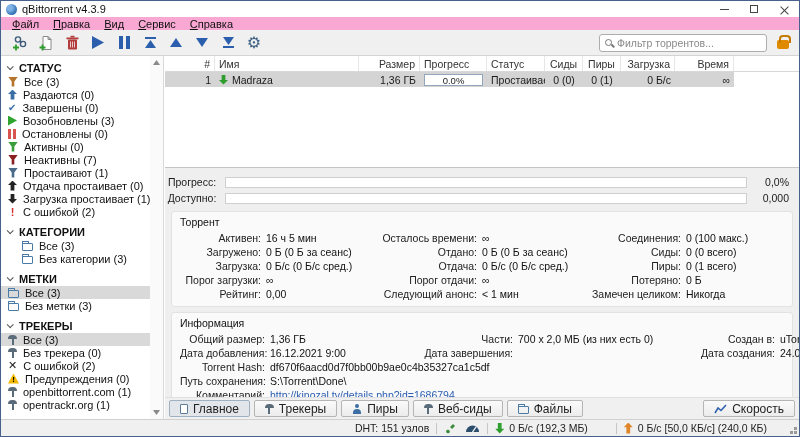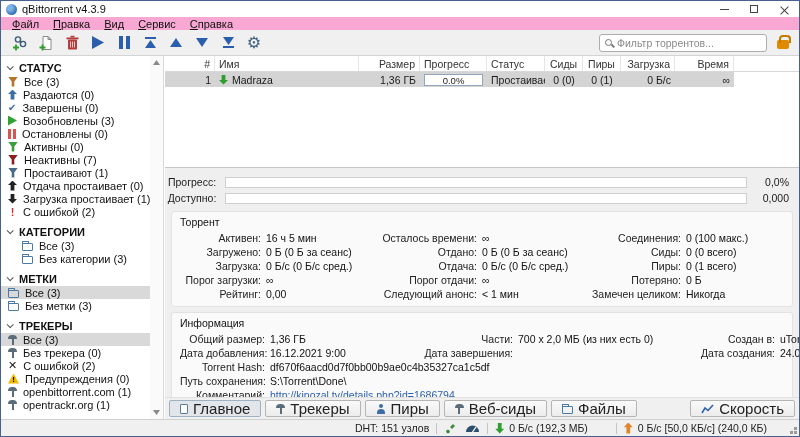--- a/index.html
+++ b/index.html
@@ -92,21 +92,21 @@
   .pairs { display:grid; grid-template-columns:var(--lw) 1fr; row-gap:2px; align-content:start; }
   .p1 { width:196px; --lw:86px; } .p2 { width:204px; --lw:106px; } .p3 { flex:1; --lw:106px; }
   .pl { text-align:right; padding-right:5px; white-space:nowrap; color:#222; }
   .pv { white-space:nowrap; color:#111; }
   .igrid { display:grid; grid-template-columns:90px 152px 96px 168px 94px 1fr; row-gap:2px; }
   .span5 { grid-column:2/7; }
   .link { color:#2a5db0; text-decoration:underline; }
 
   
   .tabsrow { position:absolute; left:0; right:0; bottom:0; height:22px; background:#f0f0f0; display:flex; align-items:center; padding-left:4px; border-top:1px solid #e0e0e0; }
-  .dtab { display:flex; align-items:center; gap:5px; height:17px; padding:0 10px; margin-right:4px; border:1px solid #b5b5b5; border-radius:2px; background:linear-gradient(#fafafa,#ececec); font-size:15px; color:#222; font-family:inherit; }
+  .dtab { display:flex; align-items:center; gap:5px; height:17px; padding:0 10px; margin-right:4px; border:1px solid #b5b5b5; border-radius:2px; background:linear-gradient(#fafafa,#ececec); font-size:12px; color:#222; font-family:inherit; }
   .dtab.active { background:#e2e6ea; border-color:#9fb0c0; }
   .dtab.speed { margin-left:auto; }
   .ti-doc { width:8px; height:10px; background:#fff; border:1px solid #5a7a9a; border-radius:1px; }
   .ti-person { position:relative; width:10px; height:10px; }
   .ti-person::before { content:""; position:absolute; top:0; left:3px; width:4px; height:4px; border-radius:50%; background:#3c6ea5; }
   .ti-person::after { content:""; position:absolute; bottom:0; left:1px; width:8px; height:5px; border-radius:4px 4px 0 0; background:#3c6ea5; }
 
   
   .statusbar { position:absolute; left:0; right:0; bottom:0; height:17px; background:#f0f0f0; border-top:1px solid #d0d0d0; display:flex; align-items:center; font-size:10.5px; color:#222; }
   .vsep { width:1px; height:11px; background:#c6c6c6; margin:0 7px; }

